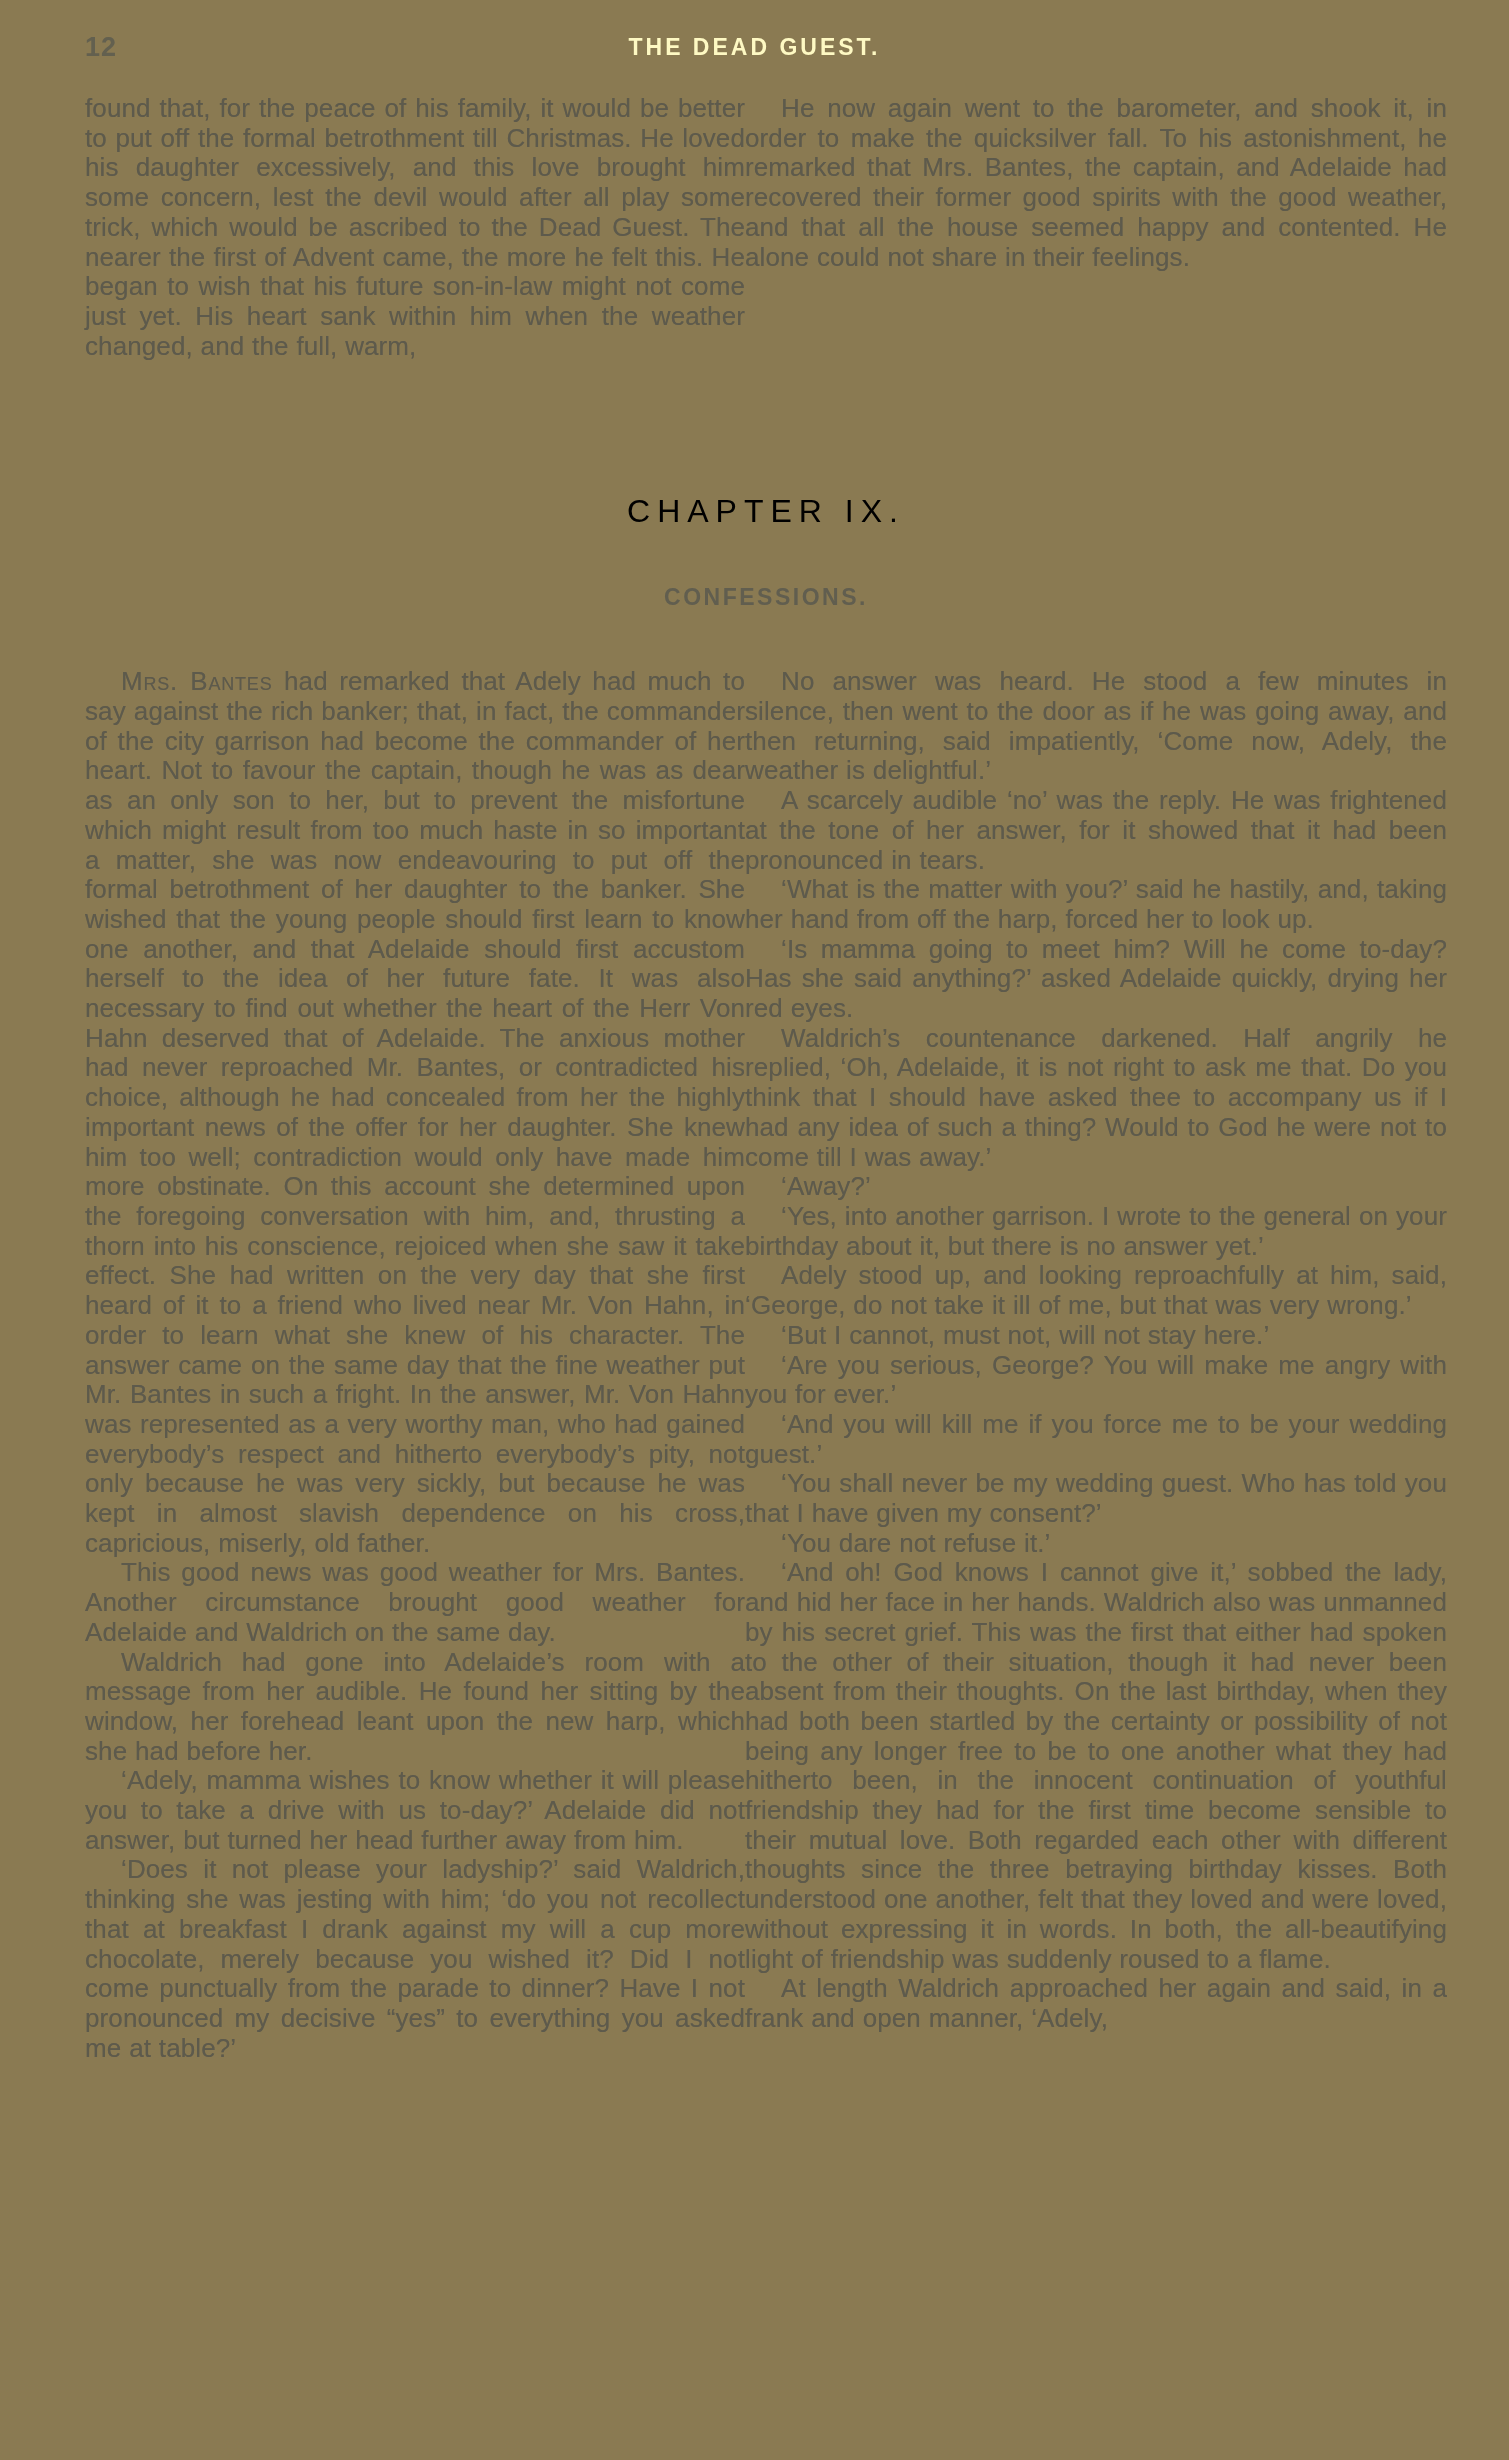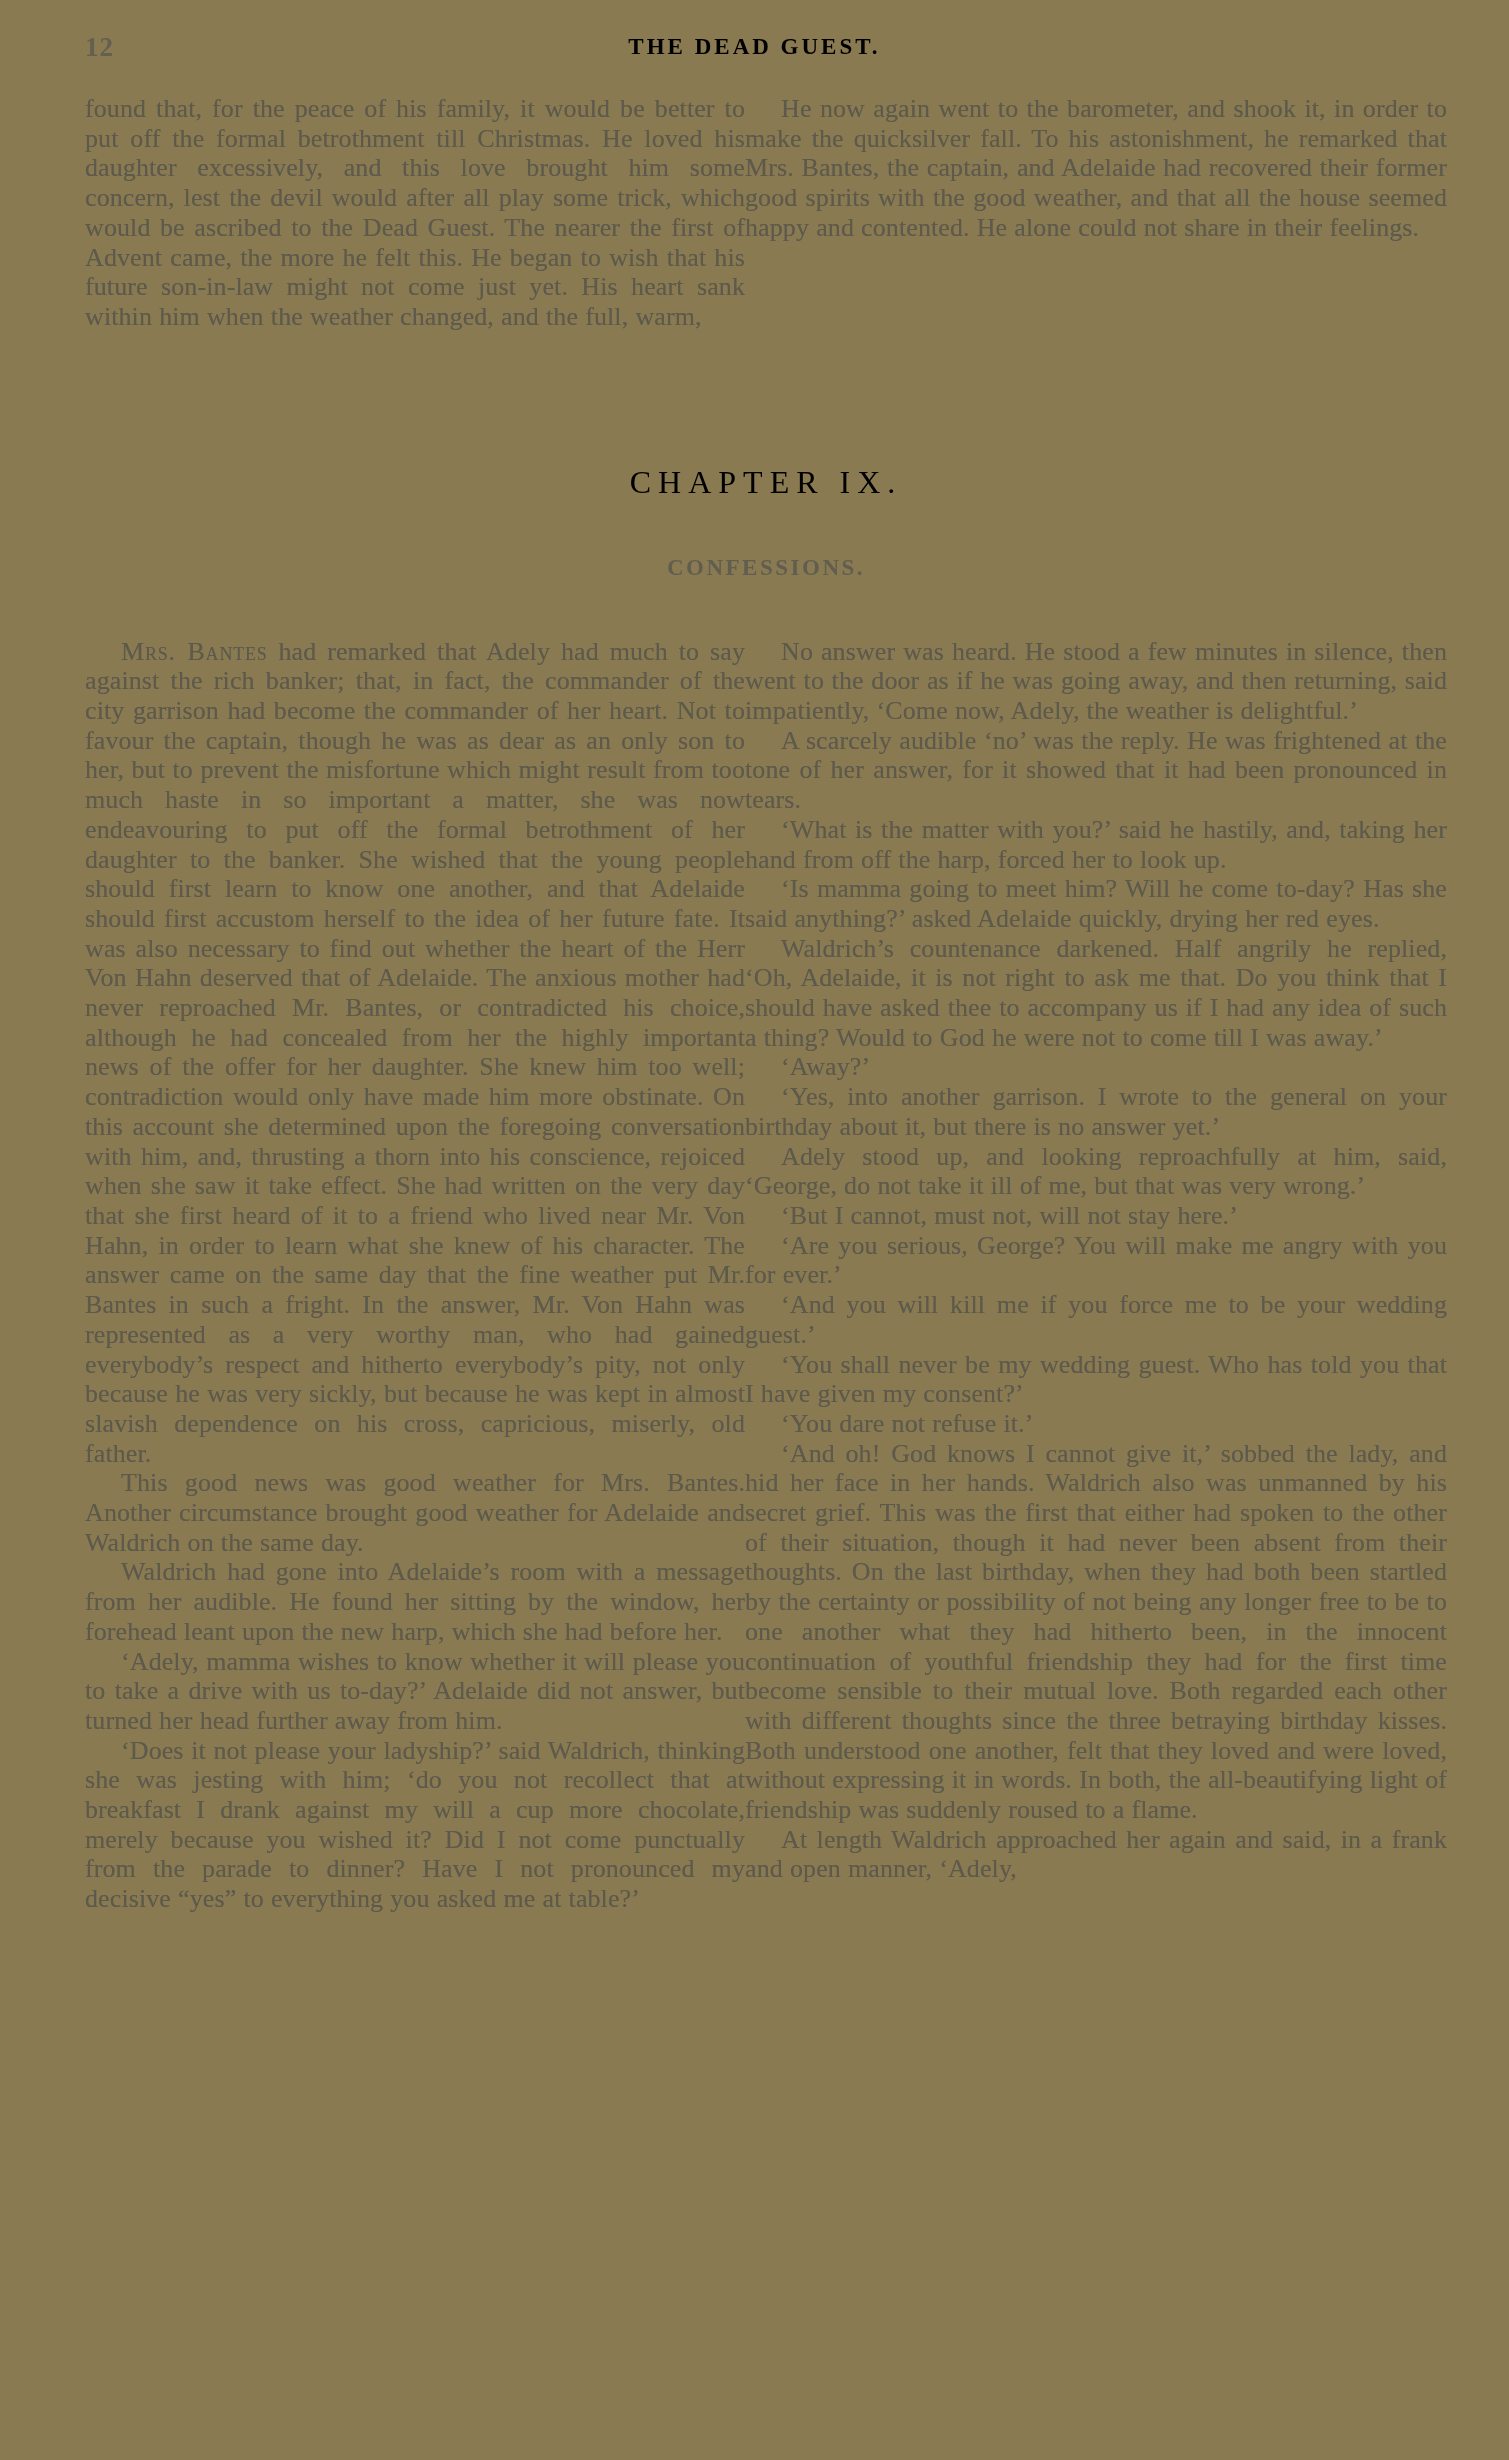--- a/index.html
+++ b/index.html
@@ -4,21 +4,21 @@
 <style>
   html, body { margin: 0; padding: 0; background: #8a7a52; }
   .scan {
     position: relative;
     width: 1509px;
     height: 2460px;
     margin: 0 auto;
     overflow: hidden;
     box-sizing: border-box;
     padding: 26px 62px 40px 85px;
-    font-family: Liberation Serif, serif;
+    font-family: Liberation Sans, sans-serif;
     color: #5d5a4c;
     background:
       linear-gradient(90deg, rgba(106,84,38,0.30) 0%, rgba(106,84,38,0.10) 2%, rgba(106,84,38,0) 5%),
       linear-gradient(270deg, rgba(126,104,52,0.16) 0%, rgba(126,104,52,0) 4%),
       linear-gradient(180deg, rgba(116,94,44,0.16) 0%, rgba(116,94,44,0) 3%),
       linear-gradient(0deg, rgba(116,94,44,0.14) 0%, rgba(116,94,44,0) 4%),
       radial-gradient(ellipse 120% 90% at 52% 42%, #ead festivities, transparent),
       radial-gradient(ellipse 110% 85% at 50% 45%, rgba(248,238,196,0.55) 0%, rgba(222,203,145,0.35) 70%, rgba(205,183,120,0.55) 100%),
       repeating-linear-gradient(43deg, rgba(255,250,220,0.05) 0 7px, rgba(160,135,80,0.04) 7px 13px),
       #e2d29e;
@@ -37,21 +37,21 @@
     letter-spacing: 1px;
   }
   .pg-title {
     position: absolute;
     left: 0; right: 23px;
     top: 8px;
     text-align: center;
     font-size: 23px;
     font-weight: bold;
     letter-spacing: 3px;
-    color: #000000;
+    color: #fef9c3;
   }
   .two-col { display: flex; }
   .col { box-sizing: border-box; }
   .col-left  { width: 660px; flex: 0 0 660px; }
   .col-right { width: 682px; flex: 1 1 auto; }
   .para {
     margin: 0;
     font-size: 26px;
     line-height: 29.7px;
     text-align: justify;

